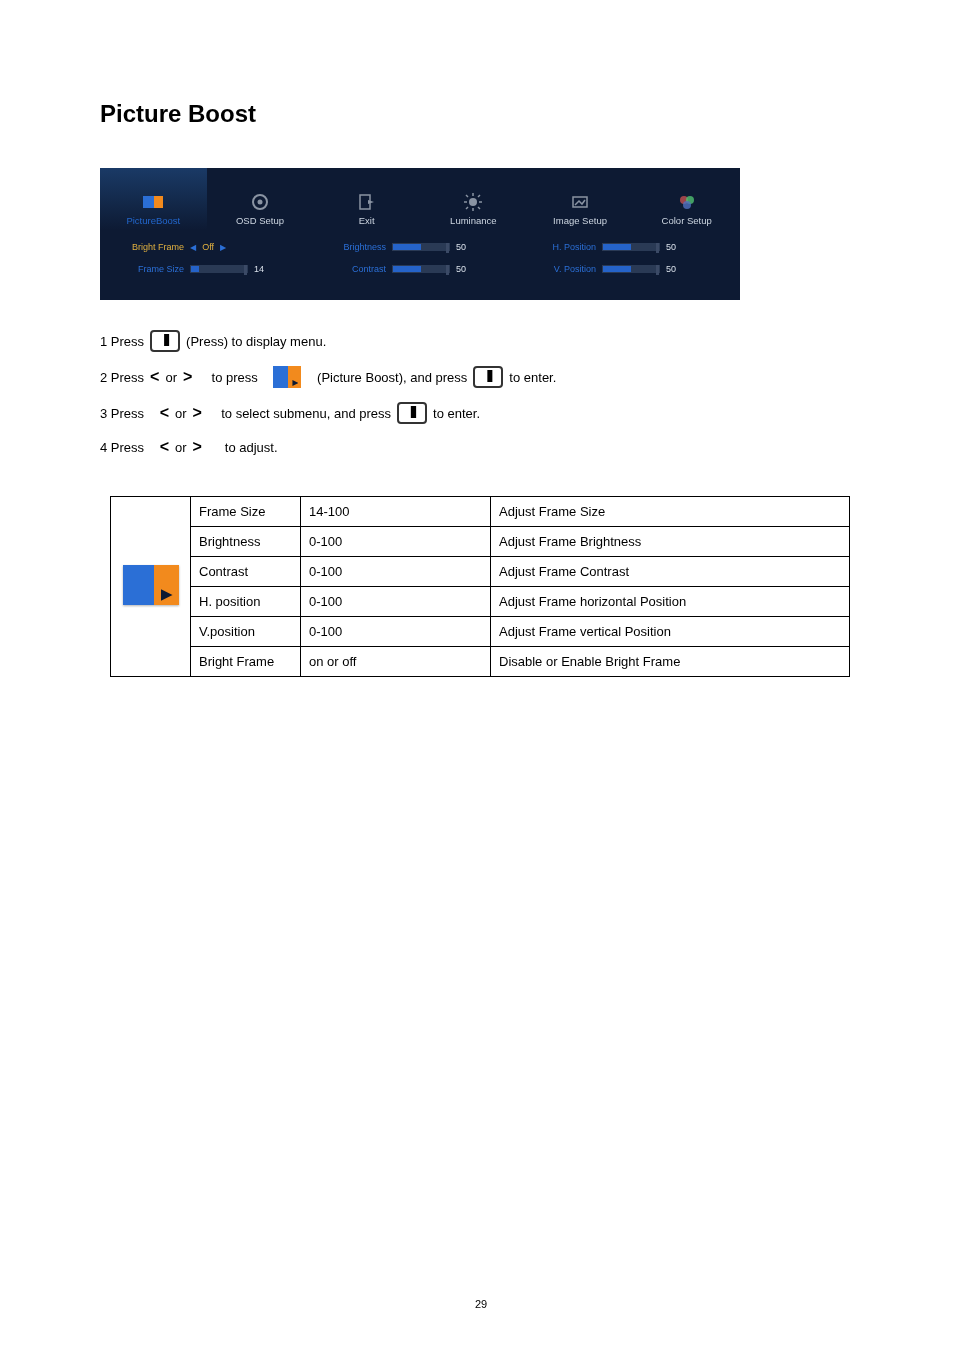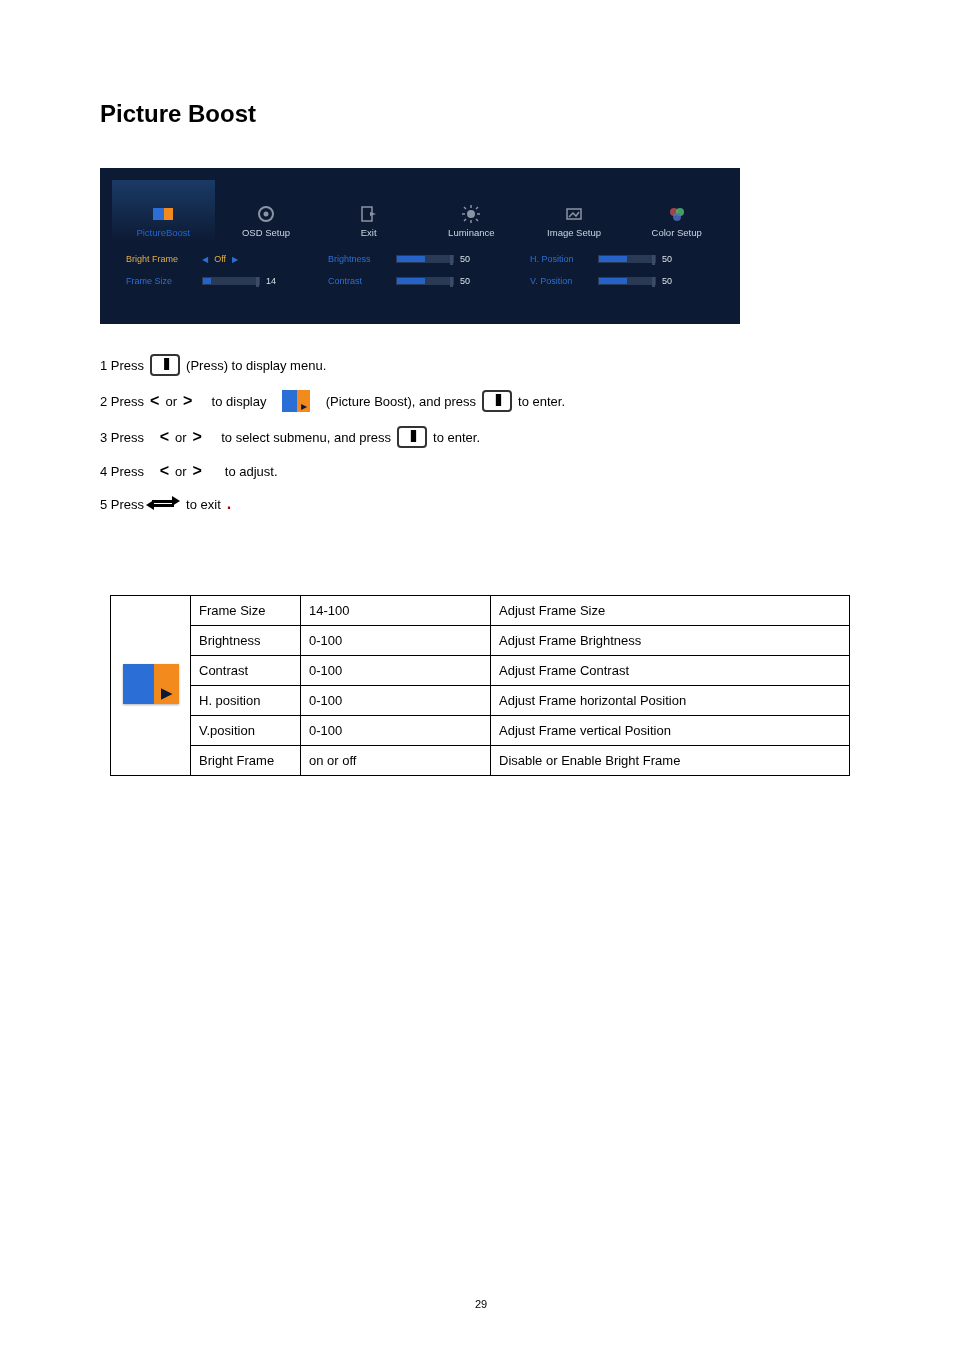--- a/index.html
+++ b/index.html
@@ -15,22 +15,23 @@
     }
     .heading {
       font-weight: bold;
       font-size: 24px;
       margin-bottom: 40px;
     }
     
     .osd {
       width: 640px;
       background: #0d1a33;
-      padding: 12px;
+      padding: 0;
       margin-bottom: 30px;
+      text-align: right;
     }
     .osd-tabs {
       display: flex;
       height: 62px;
     }
     .osd-tab {
       flex: 1;
       display: flex;
       flex-direction: column;
       align-items: center;
@@ -68,21 +69,21 @@
       width: 58px; height: 8px;
       background: linear-gradient(to right, #2563c9 0%, #2563c9 50%, #2a3a55 50%, #2a3a55 100%);
       border: 1px solid #2a3a55;
       position: relative;
     }
     .osd-slider.full14 { background: linear-gradient(to right, #2563c9 0%, #2563c9 14%, #2a3a55 14%, #2a3a55 100%); }
     .osd-slider::after{ content:""; position:absolute; right:0; top:-1px; width:3px; height:10px; background:#3b4a66;}
     .osd-num { color: #d9e0ea; }
 
     
-    .steps { margin-bottom: 81px; }
+    .steps { margin-bottom: 40px; }
     .step {
       display: flex;
       align-items: center;
       gap: 6px;
       margin: 14px 0;
       font-size: 13px;
     }
     .menu-icon {
       display: inline-flex;
       align-items: center;
@@ -265,21 +266,21 @@
     <span>1 Press</span>
     <span class="menu-icon">III</span>
     <span>(Press) to display menu.</span>
   </div>
   <div class="step">
     <span>2 Press</span>
     <span class="lt">&lt;</span>
     <span>or</span>
     <span class="lt">&gt;</span>
     &nbsp;&nbsp;
-    <span>to display</span>
+    <span>to press</span>
     &nbsp;
     <span class="pb-icon"></span>
     &nbsp;
     <span>(Picture Boost), and press</span>
     <span class="menu-icon">III</span>
     <span>to enter.</span>
   </div>
   <div class="step">
     <span>3 Press</span>
     &nbsp;
@@ -293,29 +294,20 @@
   </div>
   <div class="step">
     <span>4 Press</span>
     &nbsp;
     <span class="lt">&lt;</span>
     <span>or</span>
     <span class="lt">&gt;</span>
     &nbsp;&nbsp;&nbsp;
     <span>to adjust.</span>
   </div>
-  <div class="step">
-    <span>5 Press</span>
-    <span class="exit-icon">
-        <span class="ret"></span>
-        <span class="reta"></span>
-      </span>
-    <span>to exit</span>
-      <span class="red-dot">.</span>
-  </div>
 </div>
 
 <table class="params">
   <tbody>
       <tr>
     <td rowspan="6" class="icon-cell">
       <span class="pb-icon-lg"></span>
     </td>
     <td class="col-name">Frame Size</td>
     <td class="col-range">14-100</td>

